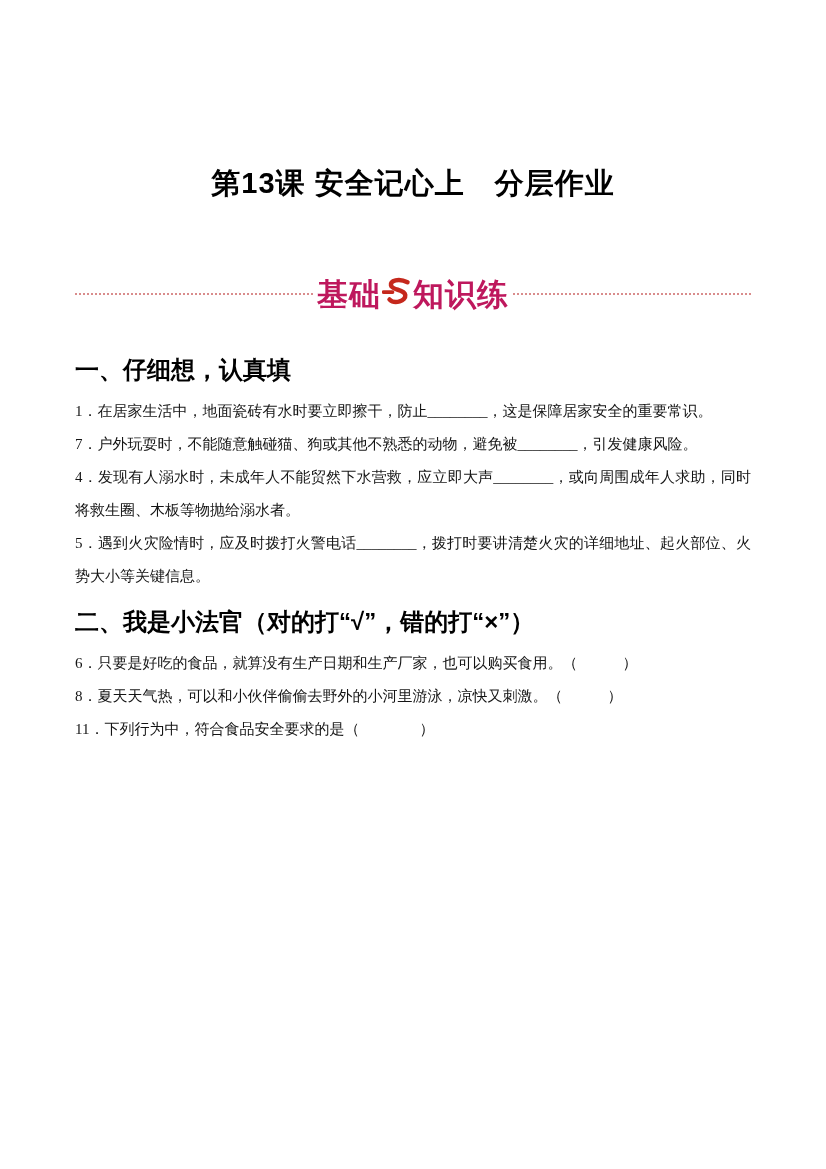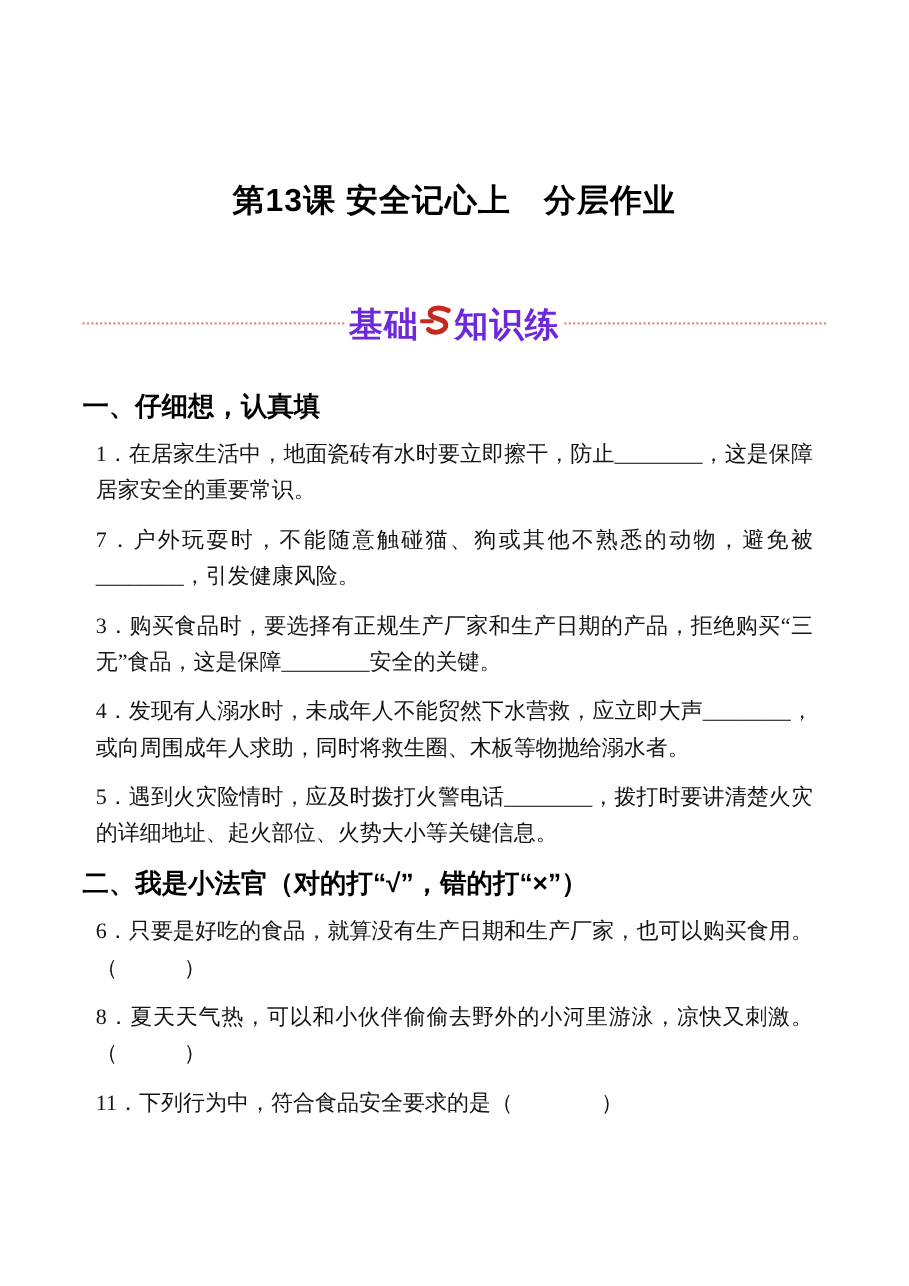--- a/index.html
+++ b/index.html
@@ -35,36 +35,36 @@
   }
   .banner-logo{
     display:flex;
     align-items:center;
     padding:0 4px;
     font-family:"Liberation Sans","DejaVu Sans",sans-serif;
     font-weight:900;
     font-size:31px;
     line-height:1;
     letter-spacing:1px;
-    color:#6d28d9;
+    color:#be185d;
   }
   .s-icon{display:inline-block;margin:0 1px;}
   .section-heading{
     margin:42px 0 10px 0;
     font-family:"Liberation Sans","DejaVu Sans",sans-serif;
     font-weight:700;
     font-size:24px;
     line-height:1.25;
     color:#000000;
   }
   .section-heading.tight{margin-top:14px;}
   .item{
-    margin:12px;
+    margin:0;
     font-family:"Liberation Serif","DejaVu Serif",serif;
-    font-size:20px;
+    font-size:15px;
     line-height:33px;
     text-align:justify;
     color:#141414;
   }
 </style>
 </head>
 <body>
 
 <div class="page">
   <div class="content">
@@ -82,21 +82,20 @@
           </svg>
         </span>
         <span>知识练</span>
       </span>
       <span class="dotline"></span>
     </div>
 
     <h2 class="section-heading">一、仔细想，认真填</h2>
     <p class="item">1．在居家生活中，地面瓷砖有水时要立即擦干，防止________，这是保障居家安全的重要常识。</p>
     <p class="item">7．户外玩耍时，不能随意触碰猫、狗或其他不熟悉的动物，避免被________，引发健康风险。</p>
-    <p class="item">3．购买食品时，要选择有正规生产厂家和生产日期的产品，拒绝购买“三无”食品，这是保障________安全的关键。</p>
     <p class="item">4．发现有人溺水时，未成年人不能贸然下水营救，应立即大声________，或向周围成年人求助，同时将救生圈、木板等物抛给溺水者。</p>
     <p class="item">5．遇到火灾险情时，应及时拨打火警电话________，拨打时要讲清楚火灾的详细地址、起火部位、火势大小等关键信息。</p>
 
     <h2 class="section-heading tight">二、我是小法官（对的打“√”，错的打“×”）</h2>
     <p class="item">6．只要是好吃的食品，就算没有生产日期和生产厂家，也可以购买食用。（　　　）</p>
     <p class="item">8．夏天天气热，可以和小伙伴偷偷去野外的小河里游泳，凉快又刺激。（　　　）</p>
 
     <p class="item">11．下列行为中，符合食品安全要求的是（　　　　）</p>
 
   </div>

